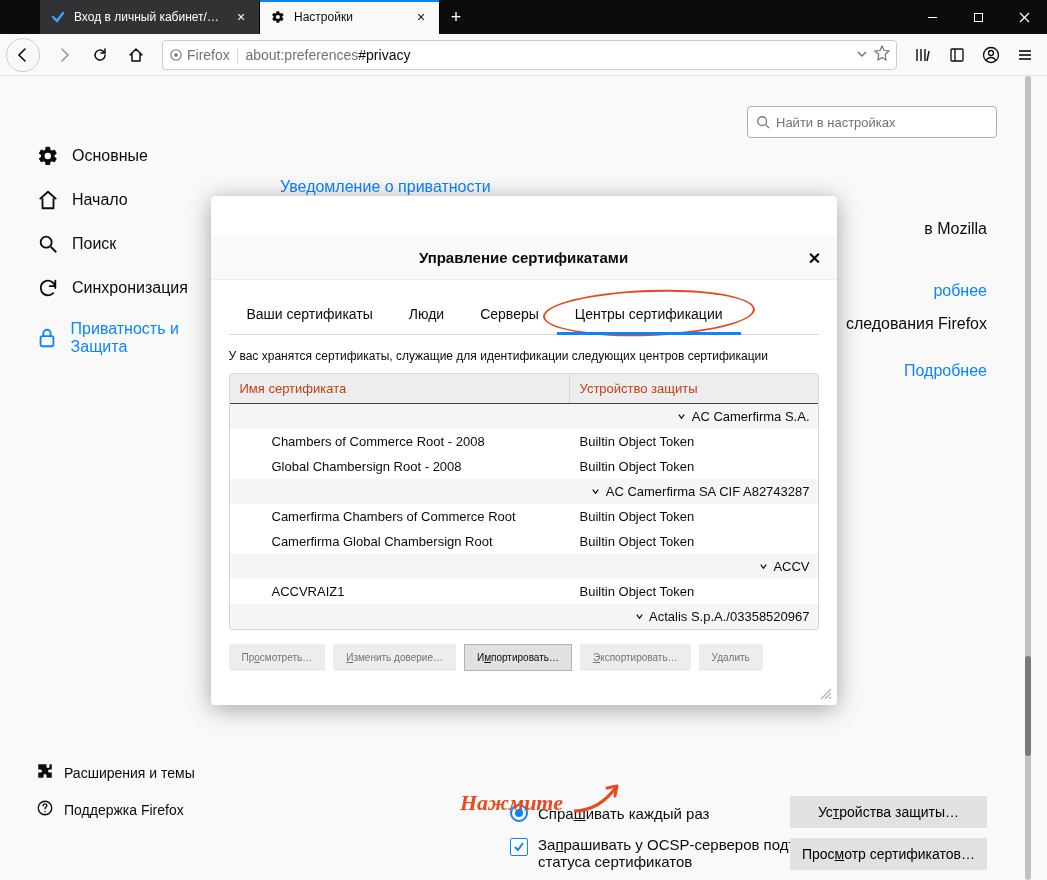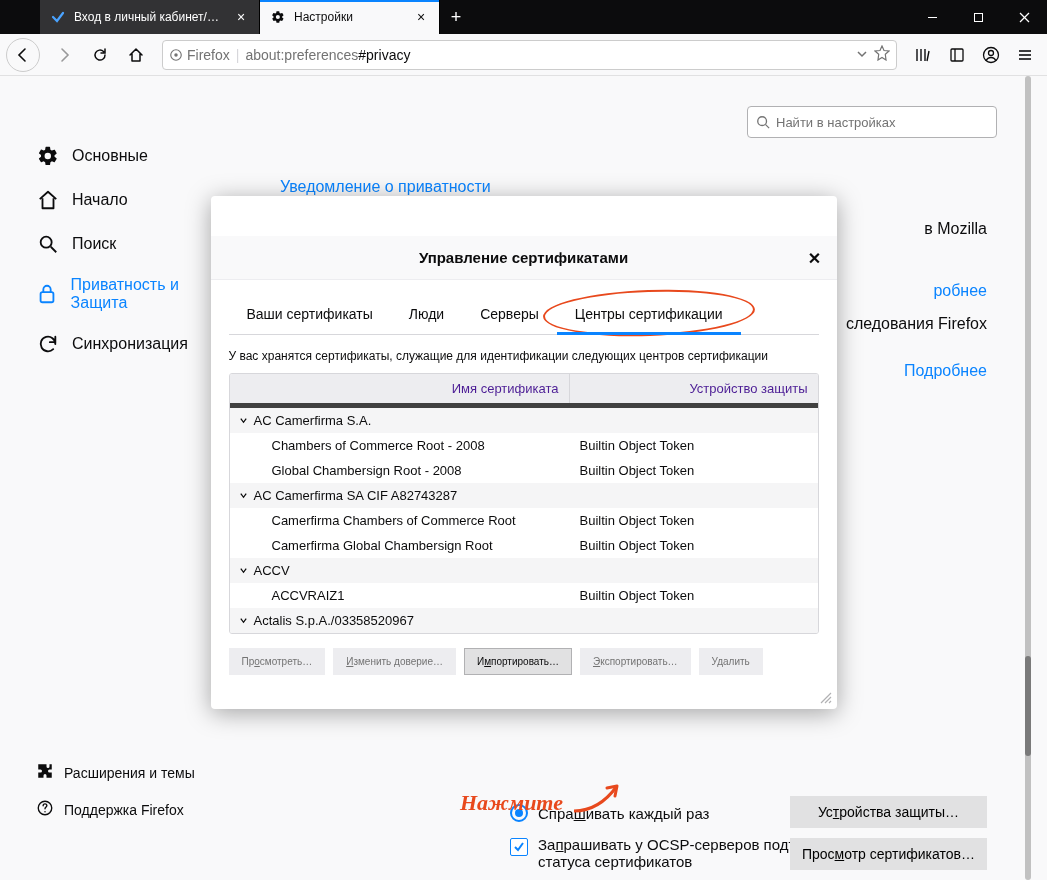--- a/index.html
+++ b/index.html
@@ -150,31 +150,30 @@
   }
   .highlight-oval {
     position:absolute; top:-6px; left:-14px; right:-14px; bottom:-2px;
     border:2.5px solid #e8491d; border-radius:50%;
     transform:rotate(-2deg);
     pointer-events:none;
   }
   .modal-desc { font-size:12px; margin-bottom:10px; }
   .cert-table { border:1px solid #d7d7db; border-radius:3px; overflow:hidden;}
   .cert-header {
-    display:flex; background:#ededf0; color:#4c1d95; font-size:13px;
-    border-bottom:5px solid #404040;
-    text-align:right;
+    display:flex; background:#ededf0; color:#c2410c; font-size:13px;
+    border-bottom:1px solid #404040;
   }
   .cert-header > div { padding:7px 10px; }
   .cert-col-name { flex: 0 0 340px; border-right:1px solid #d7d7db;}
   .cert-col-dev { flex:1; }
   .cert-body { max-height:240px; overflow:hidden;}
   .cert-group {
     display:flex; align-items:center; gap:4px; padding:5px 8px; background:#f5f5f6;
-    font-size:13px; cursor:pointer;
+    font-size:13px; cursor:pointer;justify-content:flex-end;
   }
   .cert-group .chev { width:12px; display:inline-flex; justify-content:center;}
   .cert-row {
     display:flex; font-size:13px; padding:5px 0;
   }
   .cert-row:nth-child(odd){ background:#fff;}
   .cert-row .name { flex:0 0 340px; padding-left:42px; }
   .cert-row .dev { flex:1; padding-left:10px;}
   .modal-actions {
     display:flex; gap:8px; padding: 14px 0 6px 0; flex-wrap:wrap;
@@ -336,36 +335,36 @@
       </div>
       <div class="prefs-cat">
         <span class="cat-icon">
           <svg width="22" height="22" viewBox="0 0 24 24">
               <circle cx="10" cy="10" r="6" stroke="#0c0c0d" stroke-width="2" fill="none"></circle>
               <line x1="15" y1="15" x2="21" y2="21" stroke="#0c0c0d" stroke-width="2"></line>
             </svg>
         </span>
         <span>Поиск</span>
       </div>
+      <div class="prefs-cat">
+        <span class="cat-icon">
+          <svg width="22" height="22" viewBox="0 0 24 24">
+              <path d="M20 12a8 8 0 10-2.3 5.6M20 4v6h-6" stroke="#0c0c0d" stroke-width="2" fill="none" stroke-linecap="round"></path>
+            </svg>
+        </span>
+        <span>Синхронизация</span>
+      </div>
       <div class="prefs-cat selected">
         <span class="cat-icon">
           <svg width="22" height="22" viewBox="0 0 24 24">
               <rect x="5" y="10" width="14" height="11" rx="2" stroke="#0a84ff" stroke-width="2" fill="none"></rect>
               <path d="M8 10V7a4 4 0 018 0v3" stroke="#0a84ff" stroke-width="2" fill="none"></path>
             </svg>
         </span>
         <span>Приватность и Защита</span>
-      </div>
-      <div class="prefs-cat">
-        <span class="cat-icon">
-          <svg width="22" height="22" viewBox="0 0 24 24">
-              <path d="M20 12a8 8 0 10-2.3 5.6M20 4v6h-6" stroke="#0c0c0d" stroke-width="2" fill="none" stroke-linecap="round"></path>
-            </svg>
-        </span>
-        <span>Синхронизация</span>
       </div>
       <div class="prefs-sidebar-bottom">
         <div class="prefs-ext">
           <span>
             <svg width="18" height="18" viewBox="0 0 24 24">
                 <path d="M10 3h4v3a2 2 0 104 0V3h3v7h-3a2 2 0 100 4h3v7h-7v-3a2 2 0 10-4 0v3H3v-7h3a2 2 0 100-4H3V3h7z" fill="#0c0c0d"></path>
               </svg>
           </span>
           <span>Расширения и темы</span>
         </div>

